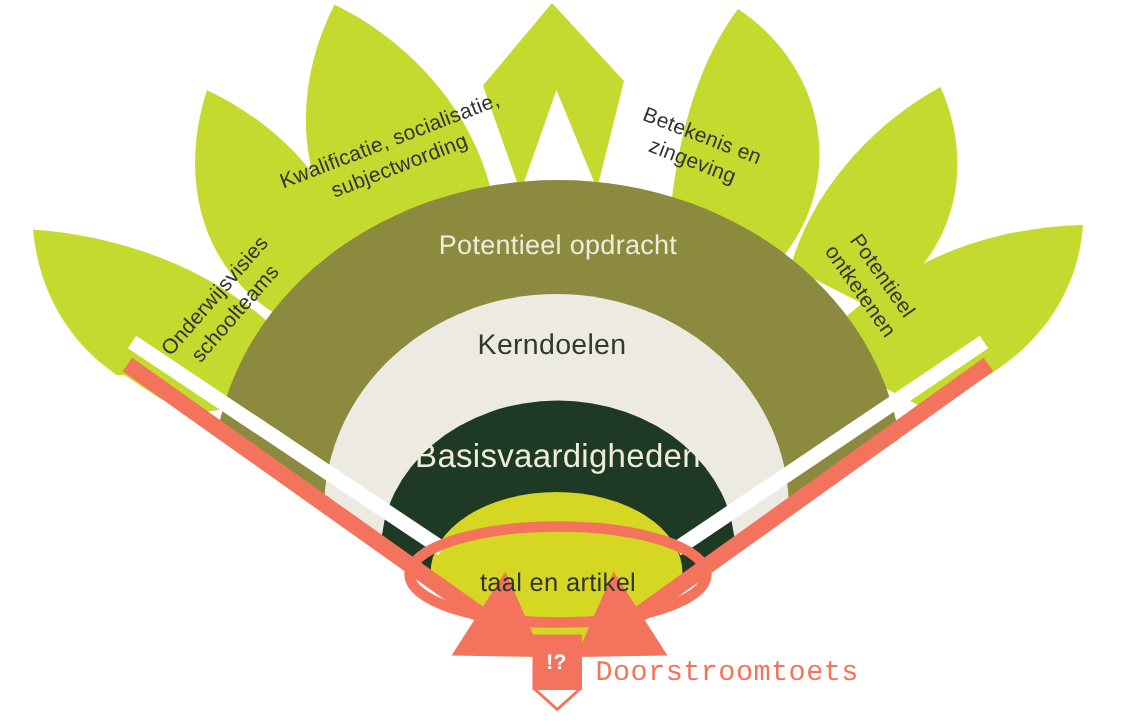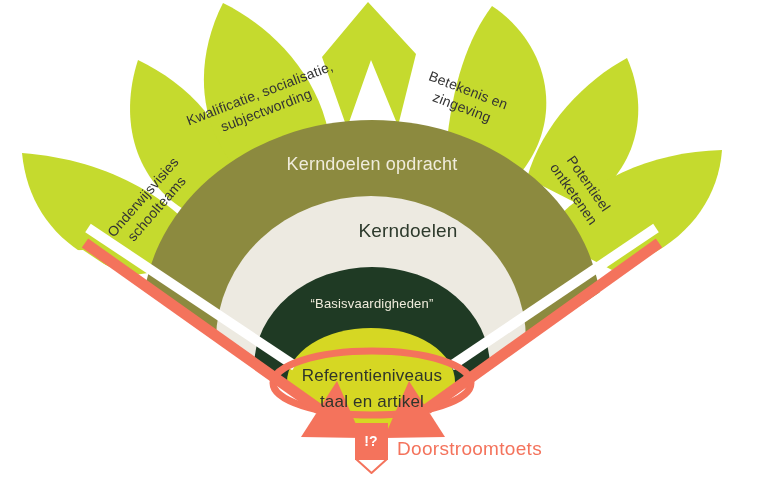--- a/index.html
+++ b/index.html
@@ -15,21 +15,21 @@
   }
   .petal-lbl{font-size:14px;color:#333333;font-weight:500;line-height:1.25;}
   .rot-m49{transform:translate(-50%,-50%) rotate(-49deg);}
   .rot-m21{transform:translate(-50%,-50%) rotate(-21deg);}
   .rot-p21{transform:translate(-50%,-50%) rotate(21deg);}
   .rot-p55{transform:translate(-50%,-50%) rotate(55deg);}
   .lyr-light{color:#f0ecdc;}
   .lyr-dark{color:#2d3a2c;}
   .wettelijke{font-size:18px;line-height:27px;}
   .kerndoelen{font-size:19px;}
-  .basis{font-size:13px;}
+  .basis{font-size:22px;}
   .referentie{font-size:17px;line-height:26px;color:#2f352a;}
   .badge-txt{font-size:14px;font-weight:bold;color:#ffffff;}
   .doorstroom{font-size:19px;color:#f4735c;transform:translate(0,-50%);letter-spacing:.3px;}
 </style>
 </head>
 <body>
 
 <div class="stage">
 
   <svg width="758" height="484" viewBox="0 0 758 484">
@@ -88,25 +88,24 @@
   <div class="lbl petal-lbl rot-p21" style="left:465px;top:99px;">
     <div>Betekenis en</div>
     <div>zingeving</div>
   </div>
   <div class="lbl petal-lbl rot-p55" style="left:581px;top:189px;">
     <div>Potentieel</div>
     <div>ontketenen</div>
   </div>
 
   <div class="lbl wettelijke lyr-light" style="left:372px;top:164px;">
-    <div>Kerndoelen opdracht</div>
+    <div>Potentieel opdracht</div>
   </div>
-  <div class="lbl kerndoelen lyr-dark" style="left:368px;top:231px;margin-left:40px;">Kerndoelen</div>
+  <div class="lbl kerndoelen lyr-dark" style="left:368px;top:231px;">Kerndoelen</div>
   <div class="lbl basis lyr-light" style="left:372px;top:304px;">“Basisvaardigheden”</div>
   <div class="lbl referentie" style="left:372px;top:389px;">
-    <div>Referentieniveaus</div>
     <div>taal en artikel</div>
   </div>
 
   <div class="lbl badge-txt" style="left:371px;top:441px;">!?</div>
-  <div class="lbl doorstroom" style="left:397px;top:449px;">Doorstroomtoets</div>
+  <div class="lbl doorstroom" style="left:397px;top:449px;font-family:Liberation Mono, monospace;">Doorstroomtoets</div>
 
 </div>
 
 </body></html>

